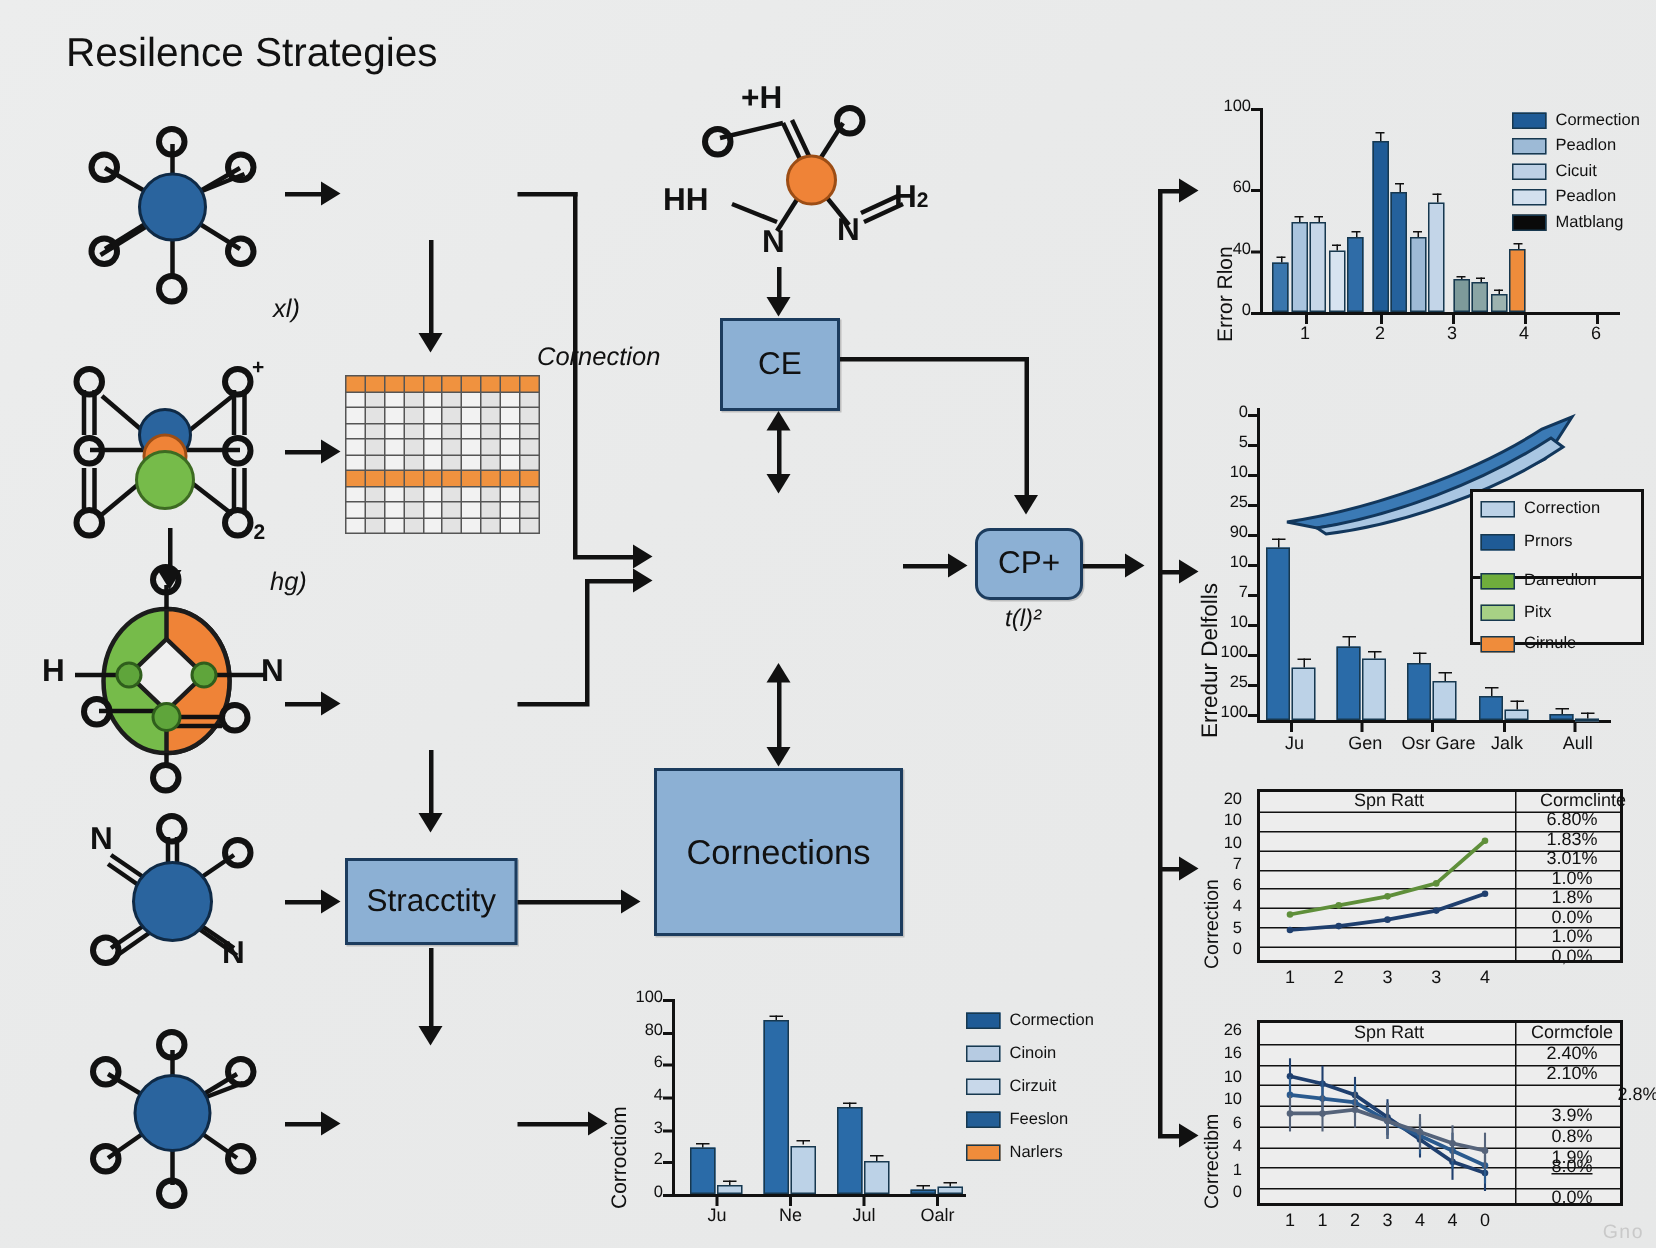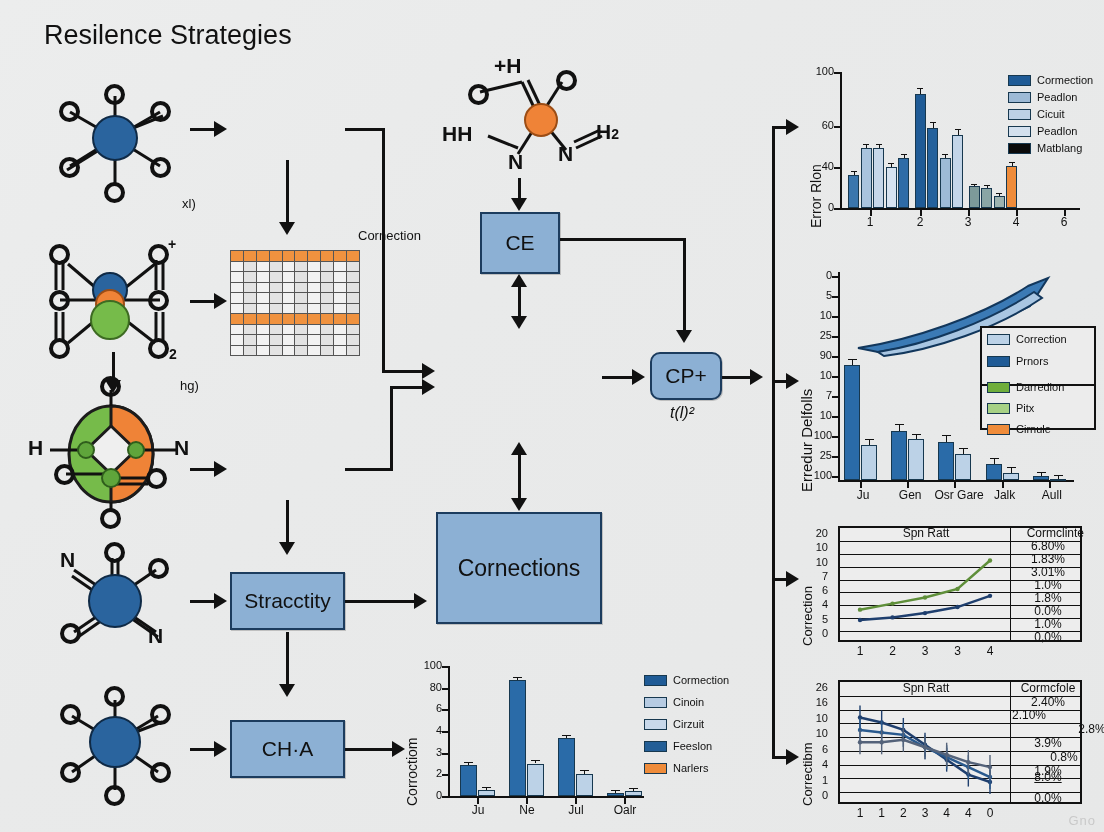--- a/index.html
+++ b/index.html
@@ -21,21 +21,21 @@
   .fbox.round{border-radius:10px;}
   .fbox.big{font-size:23px;}
   
   .ln{position:absolute;background:#111;}
   .hln{height:3px;}
   .vln{width:3px;}
   .arw{position:absolute;width:0;height:0;}
   .arw.r{border-left:13px solid #111;border-top:8px solid transparent;border-bottom:8px solid transparent;}
   .arw.d{border-top:13px solid #111;border-left:8px solid transparent;border-right:8px solid transparent;}
   .arw.u{border-bottom:13px solid #111;border-left:8px solid transparent;border-right:8px solid transparent;}
-  .sidetxt{position:absolute;font-size:13px;color:#111;white-space:nowrap;}
+  .sidetxt{position:absolute;font-size:17px;color:#111;white-space:nowrap;font-style:italic;}
   .minitxt{position:absolute;font-size:16px;color:#111;white-space:nowrap;font-style:italic;}
   
   .mol{position:absolute;}
   .atomO{position:absolute;width:21px;height:21px;border:4px solid #111;border-radius:50%;
          box-sizing:border-box;background:transparent;}
   .atomlbl{position:absolute;font-size:21px;font-weight:bold;color:#111;}
   
   .grid{position:absolute;display:grid;border:1px solid #555;background:#555;gap:1px;}
   .cell{background:#f2f2f2;}
   .cell.o{background:#f0923f;}
@@ -178,21 +178,20 @@
     </svg>
     <div class="atomO" style="left:64px;top:6px;"></div>
     <div class="atomO" style="left:20px;top:24px;"></div>
     <div class="atomO" style="left:110px;top:24px;"></div>
     <div class="atomO" style="left:20px;top:82px;"></div>
     <div class="atomO" style="left:110px;top:82px;"></div>
     <div class="atomO" style="left:64px;top:105px;"></div>
   </div>
 
   <div class="fbox" style="left:230px;top:572px;width:115px;height:58px;">Stracctity</div>
-  <div class="fbox" style="left:230px;top:720px;width:115px;height:58px;">CH·A</div>
 
   <div class="grid" id="matrix" style="left:230px;top:250px;width:128px;height:104px;
        grid-template-columns:repeat(10,1fr);grid-template-rows:repeat(10,1fr);">
       <div class="cell o"></div>
       <div class="cell o"></div>
       <div class="cell o"></div>
       <div class="cell o"></div>
       <div class="cell o"></div>
       <div class="cell o"></div>
       <div class="cell o"></div>
@@ -625,24 +624,24 @@
         <div class="tblrow" style="top:41.333333333333336px;"></div>
         <div class="tblrow" style="top:55.111111111111114px;"></div>
         <div class="tblrow" style="top:68.88888888888889px;"></div>
         <div class="tblrow" style="top:82.66666666666667px;"></div>
         <div class="tblrow" style="top:96.44444444444446px;"></div>
         <div class="tblrow" style="top:110.22222222222223px;"></div>
         <div class="tblsep" style="left:170px;"></div>
         <div class="tblhdr" style="left:26px;top:-1.1111111111111107px;width:120px;text-align:center;">Spn Ratt</div>
         <div class="tblhdr" style="left:172px;top:-1.1111111111111107px;width:72px;text-align:center;">Cormcfole</div>
         <div class="tblval" style="left:172px;top:12.666666666666668px;width:72px;text-align:center;">2.40%</div>
-        <div class="tblval" style="left:172px;top:26.444444444444443px;width:72px;text-align:left;">2.10%</div>
+        <div class="tblval" style="left:172px;top:26.444444444444443px;width:72px;text-align:center;">2.10%</div>
         <div class="tblval" style="left:172px;top:40.22222222222223px;width:72px;text-align:center;margin-left:44px;">2.8%</div>
         <div class="tblval" style="left:172px;top:54px;width:72px;text-align:center;">3.9%</div>
-        <div class="tblval" style="left:172px;top:67.77777777777777px;width:72px;text-align:center;padding-left:16px;">0.8%</div>
+        <div class="tblval" style="left:172px;top:67.77777777777777px;width:72px;text-align:center;">0.8%</div>
         <div class="tblval" style="left:172px;top:81.55555555555556px;width:72px;text-align:center;">1.9%</div>
         <div class="tblval" style="left:172px;top:88px;width:72px;text-align:center;text-decoration:underline;">8.0%</div>
         <div class="tblval" style="left:172px;top:109.11111111111111px;width:72px;text-align:center;">0,0%</div>
       </div>
       <div class="ytl" style="left:6px;top:9px;width:30px;">26</div>
       <div class="ytl" style="left:6px;top:24.42857142857143px;width:30px;">16</div>
       <div class="ytl" style="left:6px;top:39.85714285714286px;width:30px;">10</div>
       <div class="ytl" style="left:6px;top:55.285714285714285px;width:30px;">10</div>
       <div class="ytl" style="left:6px;top:70.71428571428572px;width:30px;">6</div>
       <div class="ytl" style="left:6px;top:86.14285714285714px;width:30px;">4</div>

